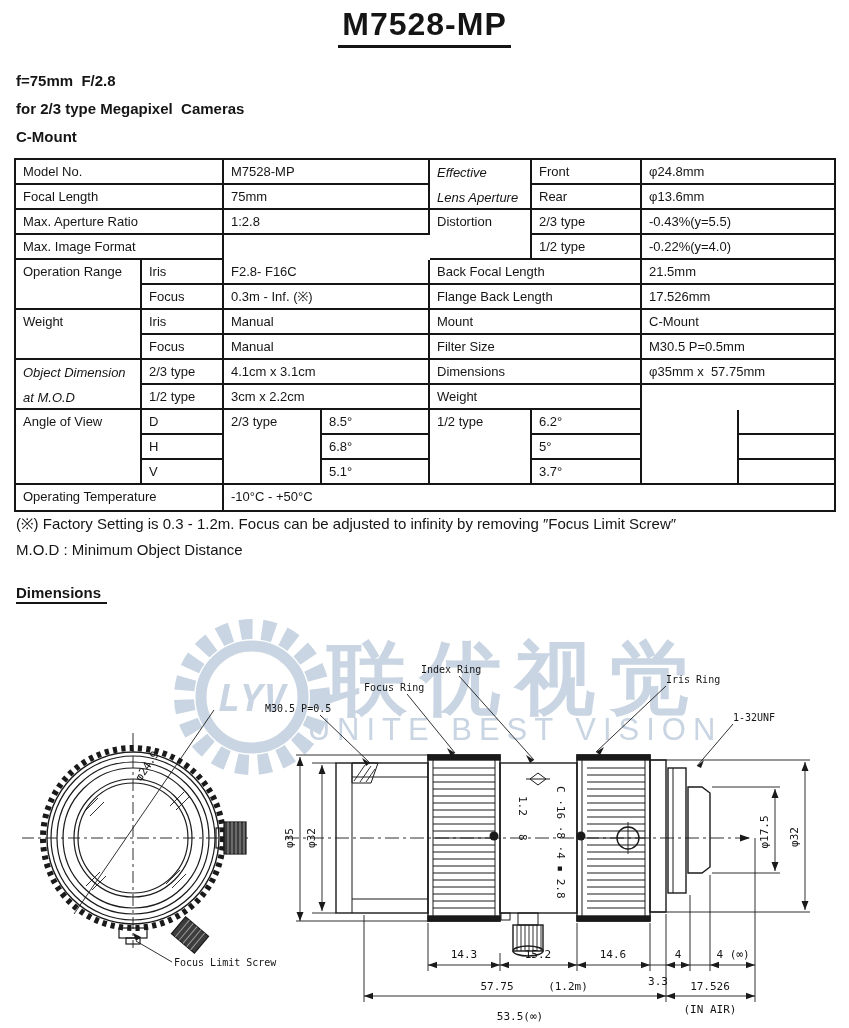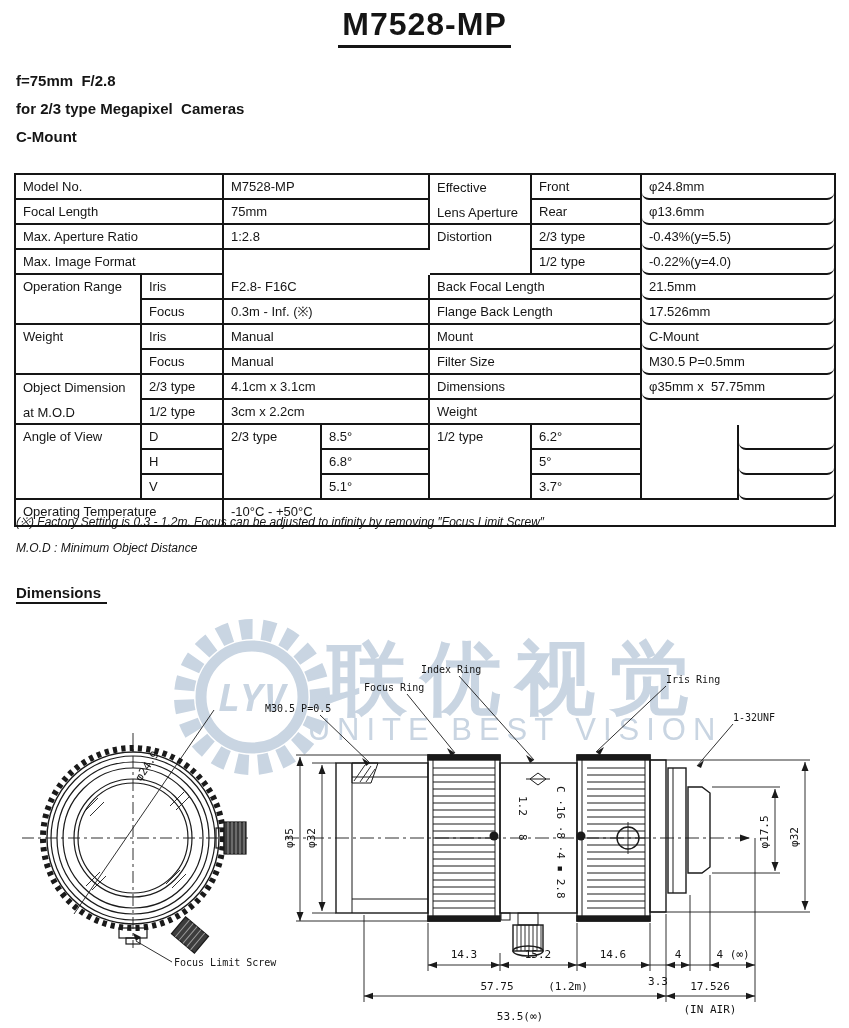--- a/index.html
+++ b/index.html
@@ -7,28 +7,28 @@
         font-family:"Liberation Sans",sans-serif;color:#151515;overflow:hidden;
         margin:0 auto;}
   .title-wrap{position:absolute;top:6px;left:0;width:849px;text-align:center;}
   .title{display:inline-block;font-size:32px;font-weight:bold;letter-spacing:1px;
          border-bottom:3px solid #151515;padding:0 4px 2px 4px;white-space:pre;}
   .hline{position:absolute;left:16px;font-size:15px;font-weight:bold;white-space:pre;margin-top:12px;}
   .spec-grid{position:absolute;left:14px;top:158px;width:818px;
              display:grid;
              grid-template-columns:126px 82px 98px 108px 102px 110px 97px 95px;
              grid-template-rows:repeat(14,25px);
-             border:2px solid #151515;font-size:13px;margin-top:15px;}
+             border:2px solid #151515;font-size:13px;}
   .cell{border-right:2px solid #151515;border-bottom:2px solid #151515;
         padding:1px 2px 0 7px;line-height:22px;overflow:hidden;white-space:pre;
         box-sizing:border-box;}
-  .cell.nr{border-right:none;border-radius:7px;}
+  .cell.nr{border-right:none;}
   .cell.nb{border-bottom:none;}
-  .cell2 span{display:block;height:25px;line-height:23px;}
-  .note{position:absolute;left:16px;font-size:12px;white-space:pre;font-style:italic;}
+  .cell2 span{display:block;height:25px;line-height:23px;font-style:italic;}
+  .note{position:absolute;left:16px;font-size:15px;white-space:pre;}
   .dim-head{position:absolute;left:16px;top:584px;font-size:15px;font-weight:bold;
             border-bottom:2px solid #151515;padding:0 6px 1px 0;white-space:pre;}
   .drawing{position:absolute;left:0;top:600px;}
   svg text{font-family:"DejaVu Sans Mono",monospace;}
 </style>
 </head>
 <body>
 
 <div class="page">
 

